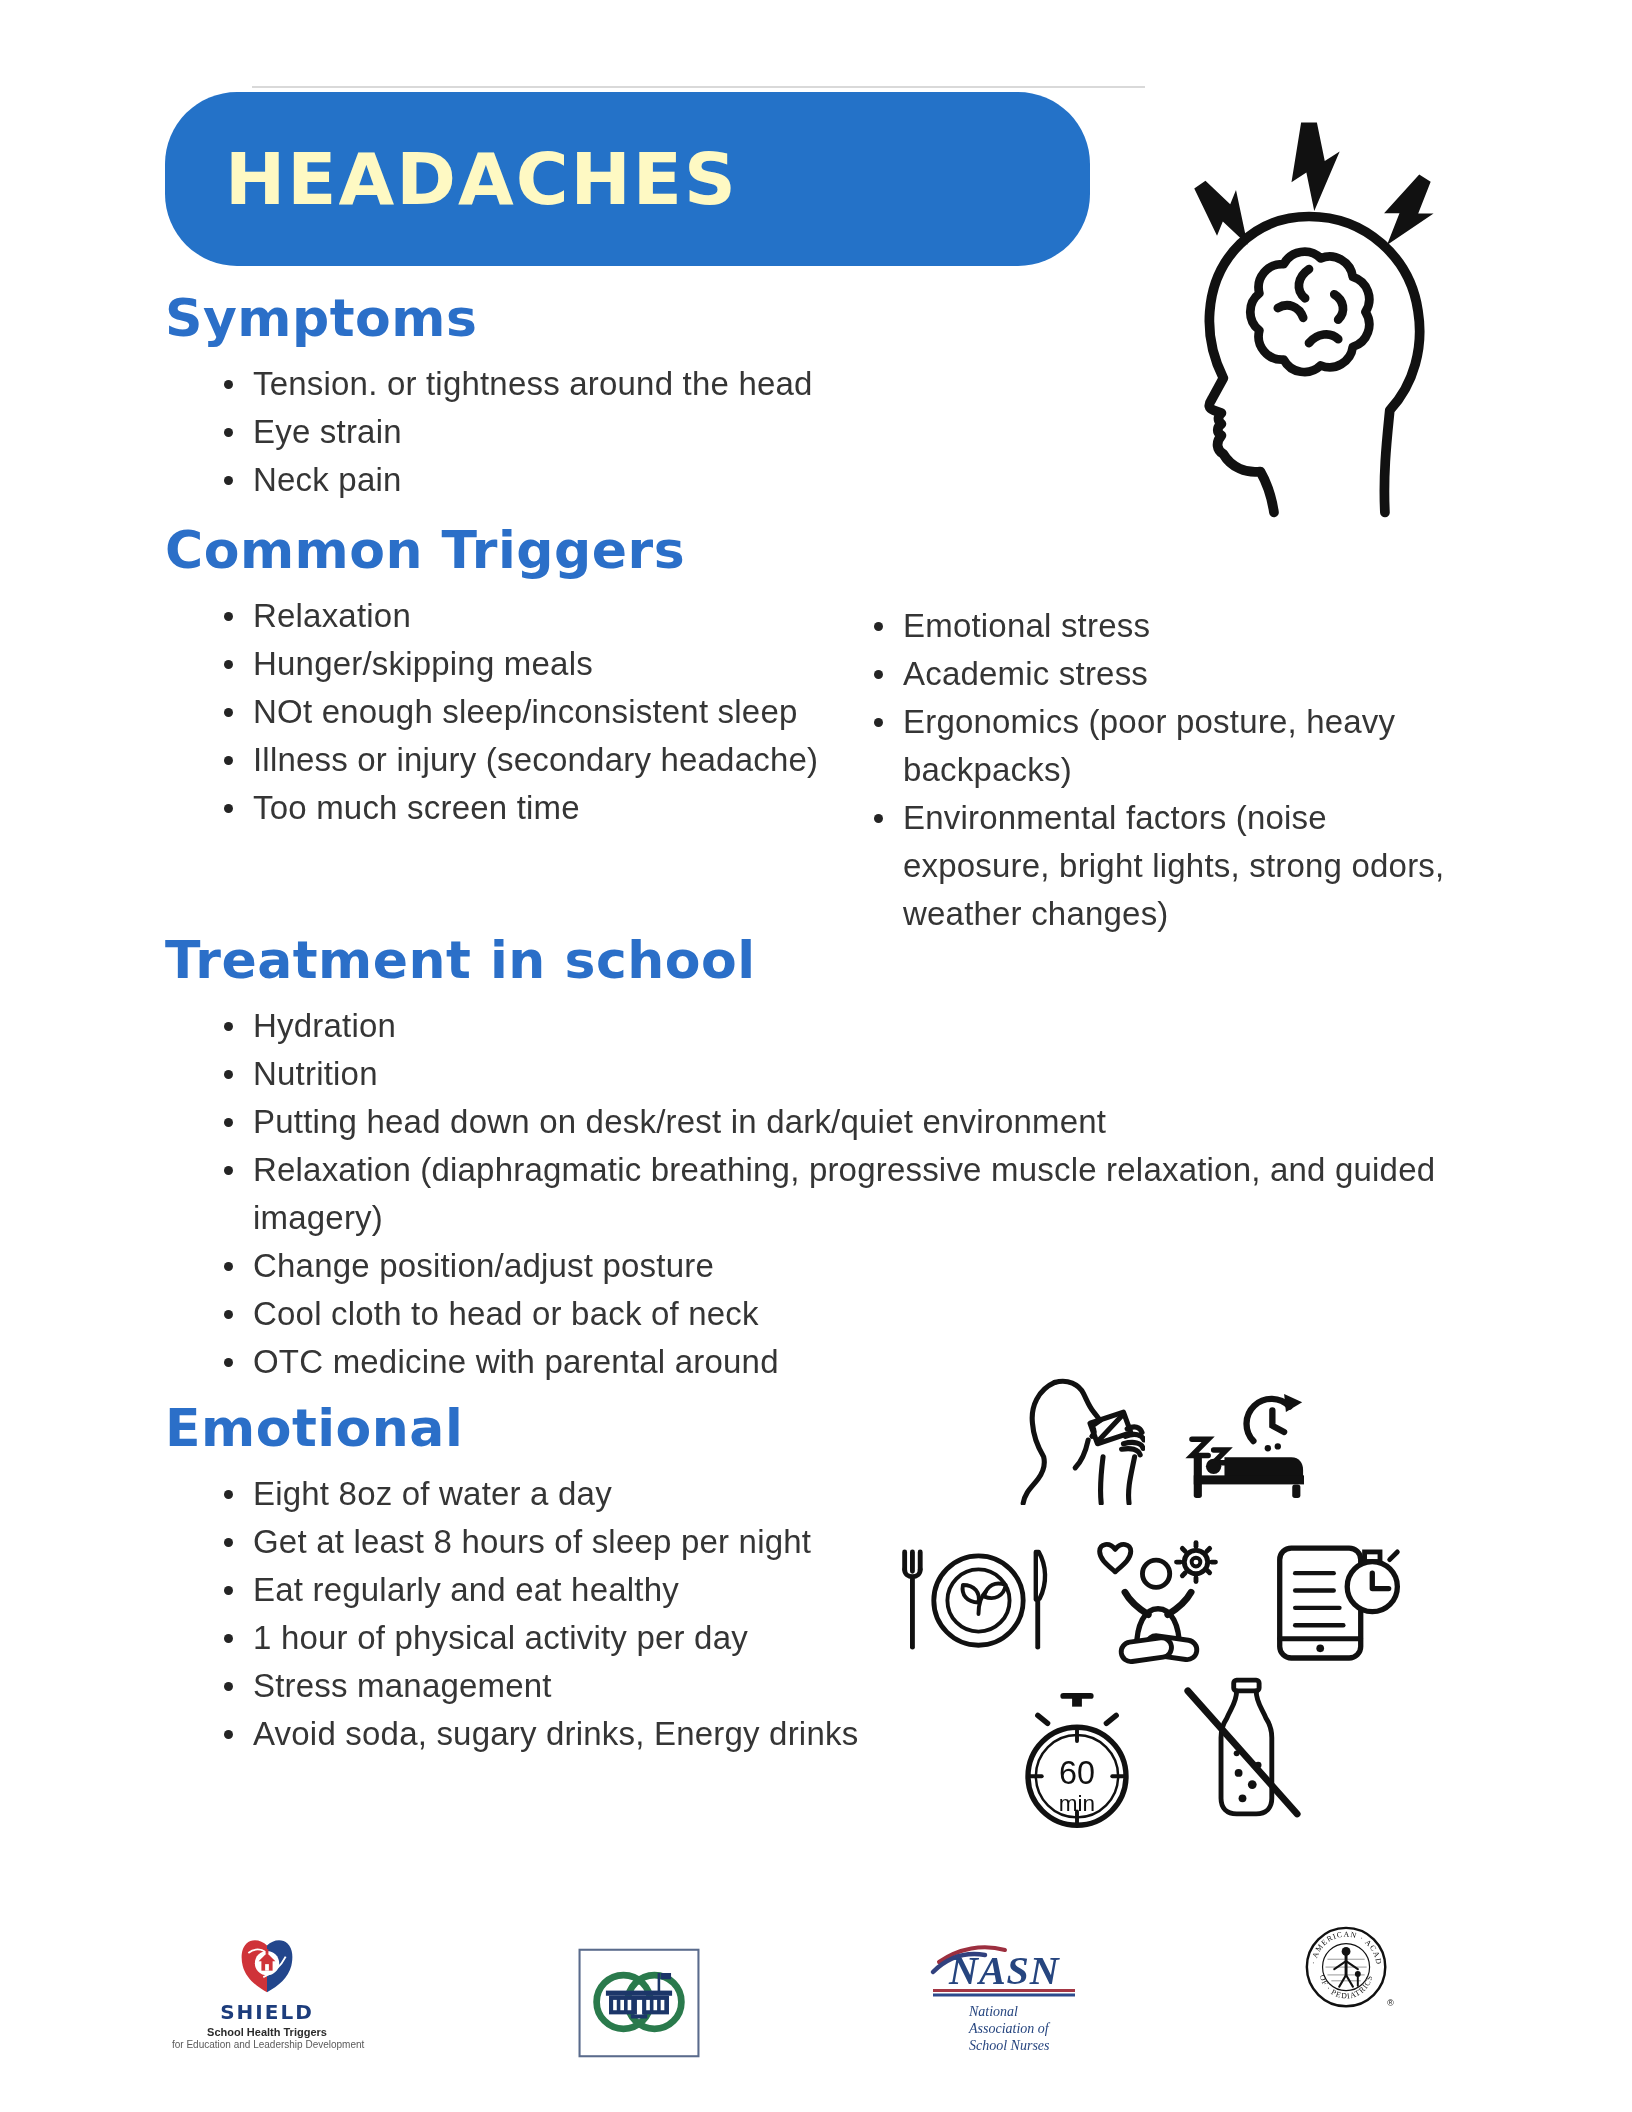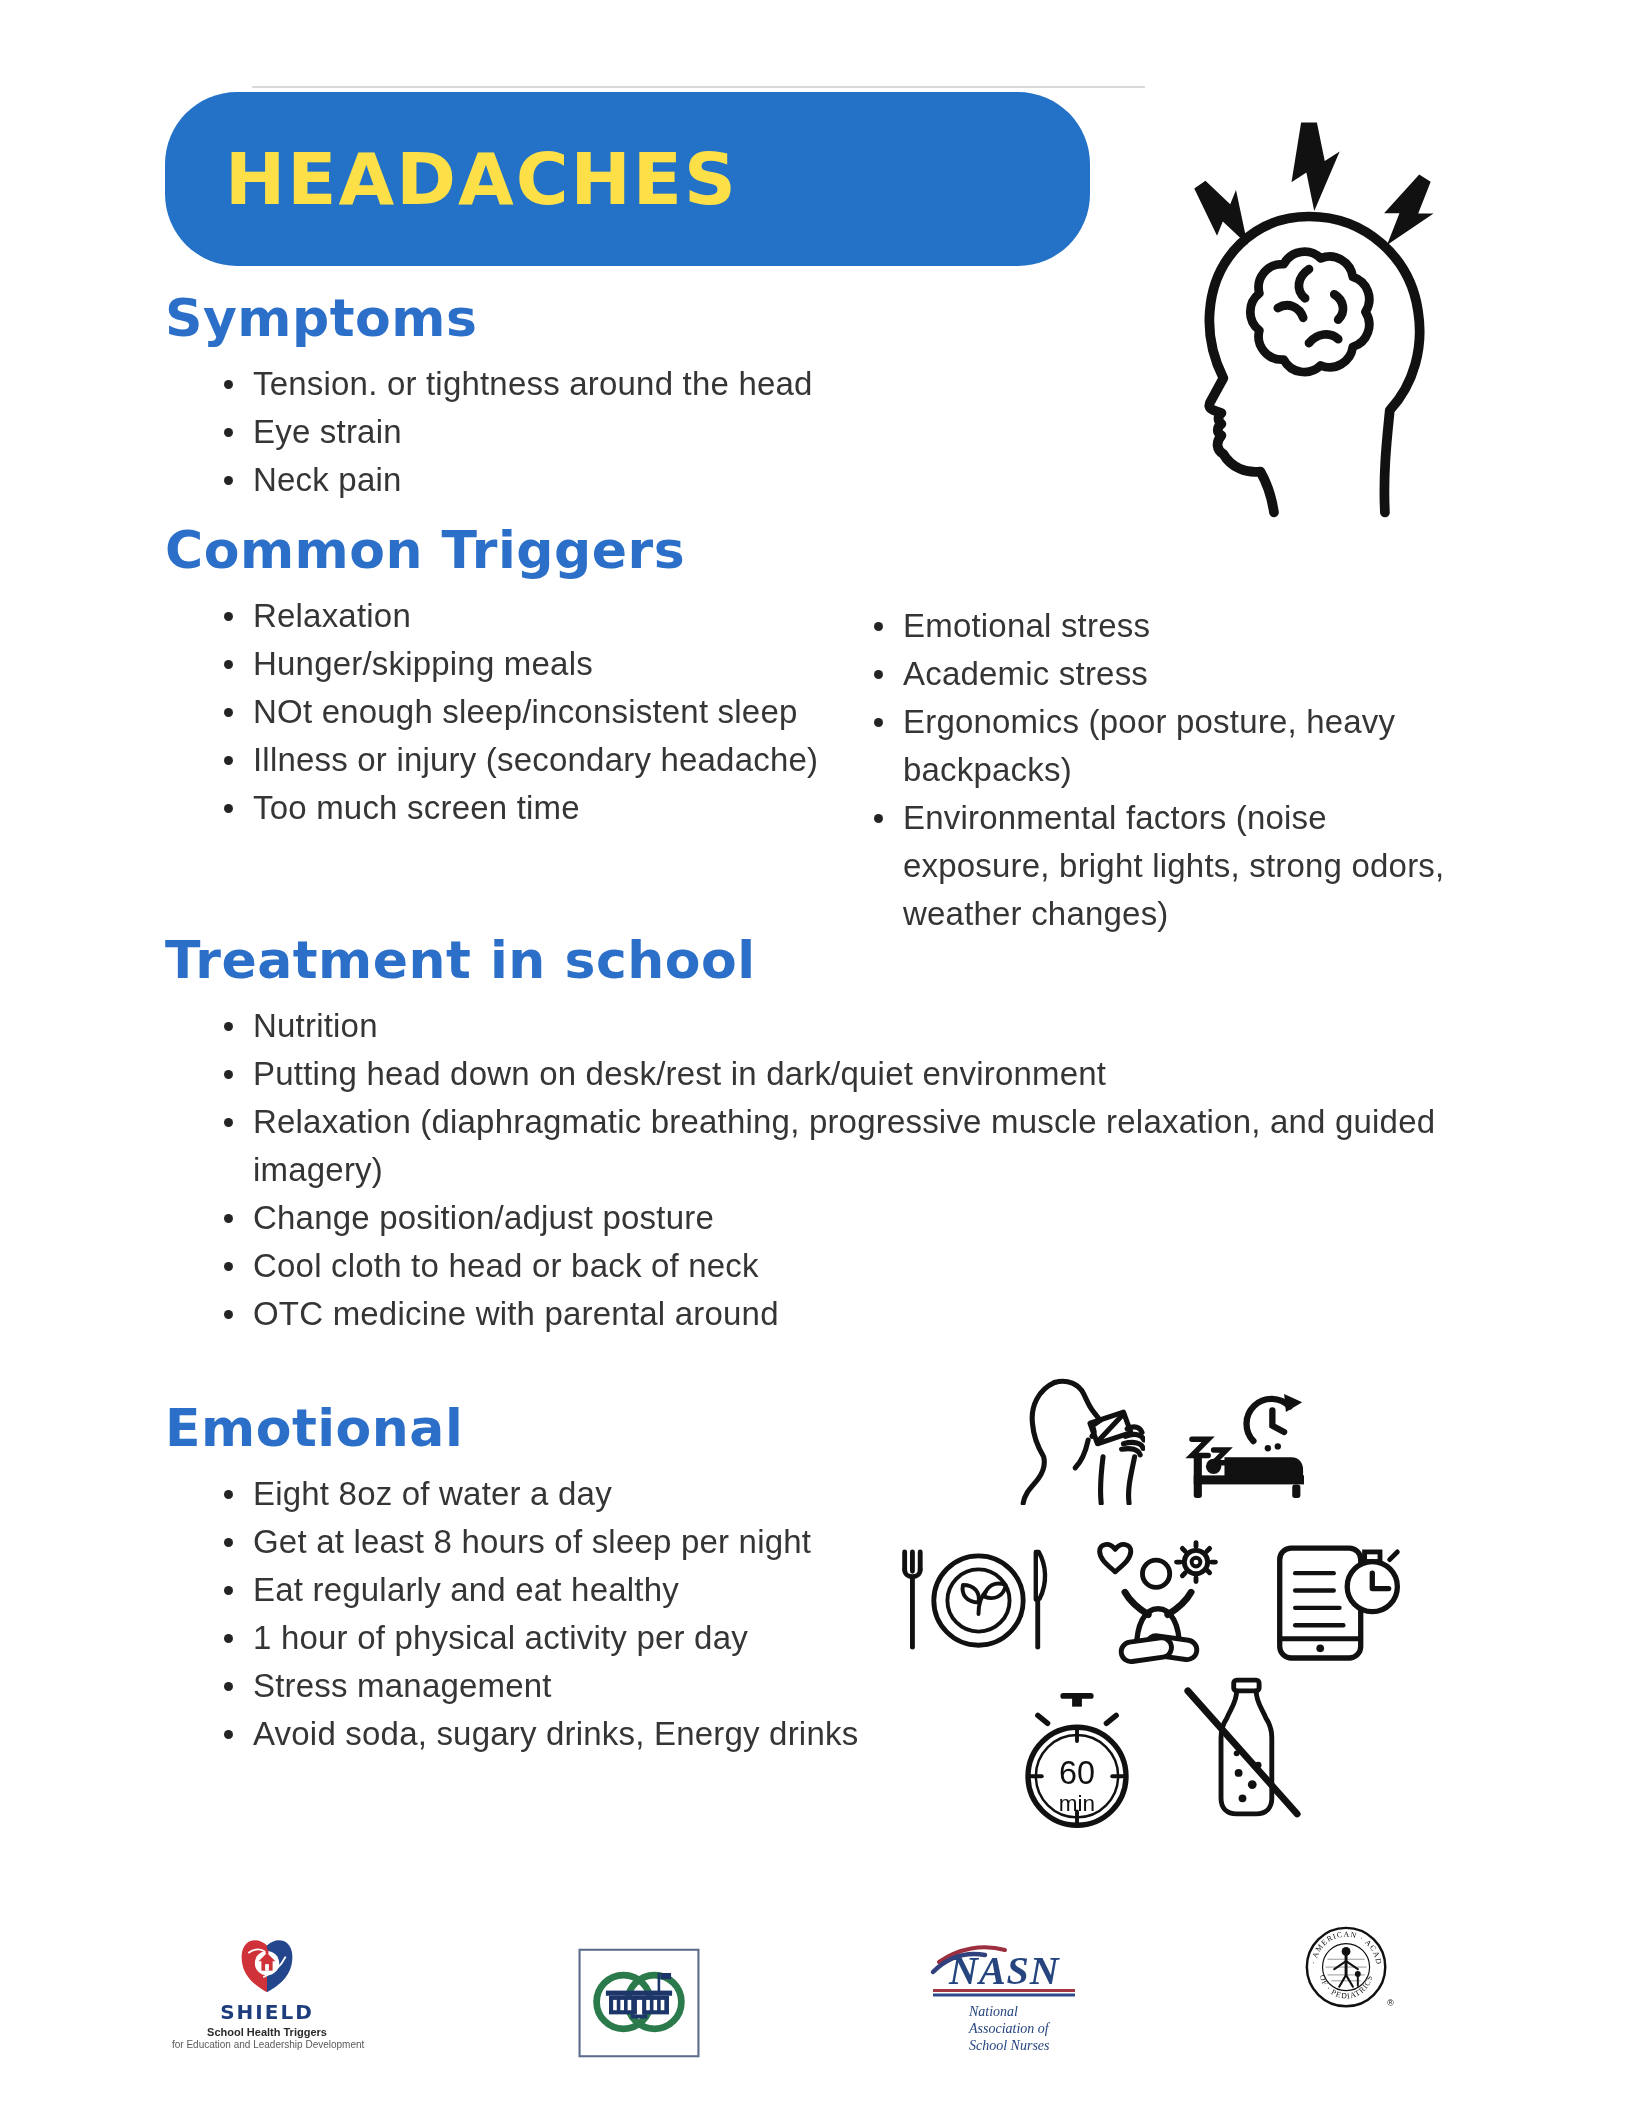--- a/index.html
+++ b/index.html
@@ -7,21 +7,21 @@
     position:relative; width:1632px; height:2112px; background:#ffffff;
     font-family:"Liberation Sans", sans-serif; overflow:hidden;
   }
   .topline { position:absolute; left:252px; top:86px; width:893px; height:2px;
     background:#cccccc; opacity:.75; }
   .pill {
     position:absolute; left:165px; top:92px; width:925px; height:174px;
     background:#2472c8; border-radius:72px; display:flex; align-items:center;
   }
   .pill h1 {
-    margin:0 0 0 60px; color:#fde047; font-family:"DejaVu Sans", sans-serif;
+    margin:0 0 0 60px; color:#fef9c3; font-family:"DejaVu Sans", sans-serif;
     font-weight:bold; font-size:72px; letter-spacing:2px;
   }
   .sec { position:absolute; left:165px; }
   .sec h2 {
     margin:0; font-family:"DejaVu Sans", sans-serif; font-weight:bold;
     font-size:52px; line-height:64px; color:#2b6fc8; letter-spacing:0.5px;
   }
   ul.bullets { list-style:none; margin:10px 0 0 57px; padding:0; }
   ul.bullets li {
     position:relative; padding-left:31px; font-size:33px; line-height:48px;
@@ -101,20 +101,21 @@
         <li><span>Academic stress</span></li>
         <li><span>Ergonomics (poor posture, heavy backpacks)</span></li>
         <li><span>Environmental factors (noise exposure, bright lights, strong odors, weather changes)</span></li>
       </ul>
     </div>
   </section>
 
   <section class="sec" id="sec-treatment">
     <h2>Treatment in school</h2>
     <ul class="bullets">
+      <li><span>Hydration</span></li>
       <li><span>Nutrition</span></li>
       <li><span>Putting head down on desk/rest in dark/quiet environment</span></li>
       <li><span>Relaxation (diaphragmatic breathing, progressive muscle relaxation, and guided imagery)</span></li>
       <li><span>Change position/adjust posture</span></li>
       <li><span>Cool cloth to head or back of neck</span></li>
       <li><span>OTC medicine with parental around</span></li>
     </ul>
   </section>
 
   <section class="sec" id="sec-prevention">

